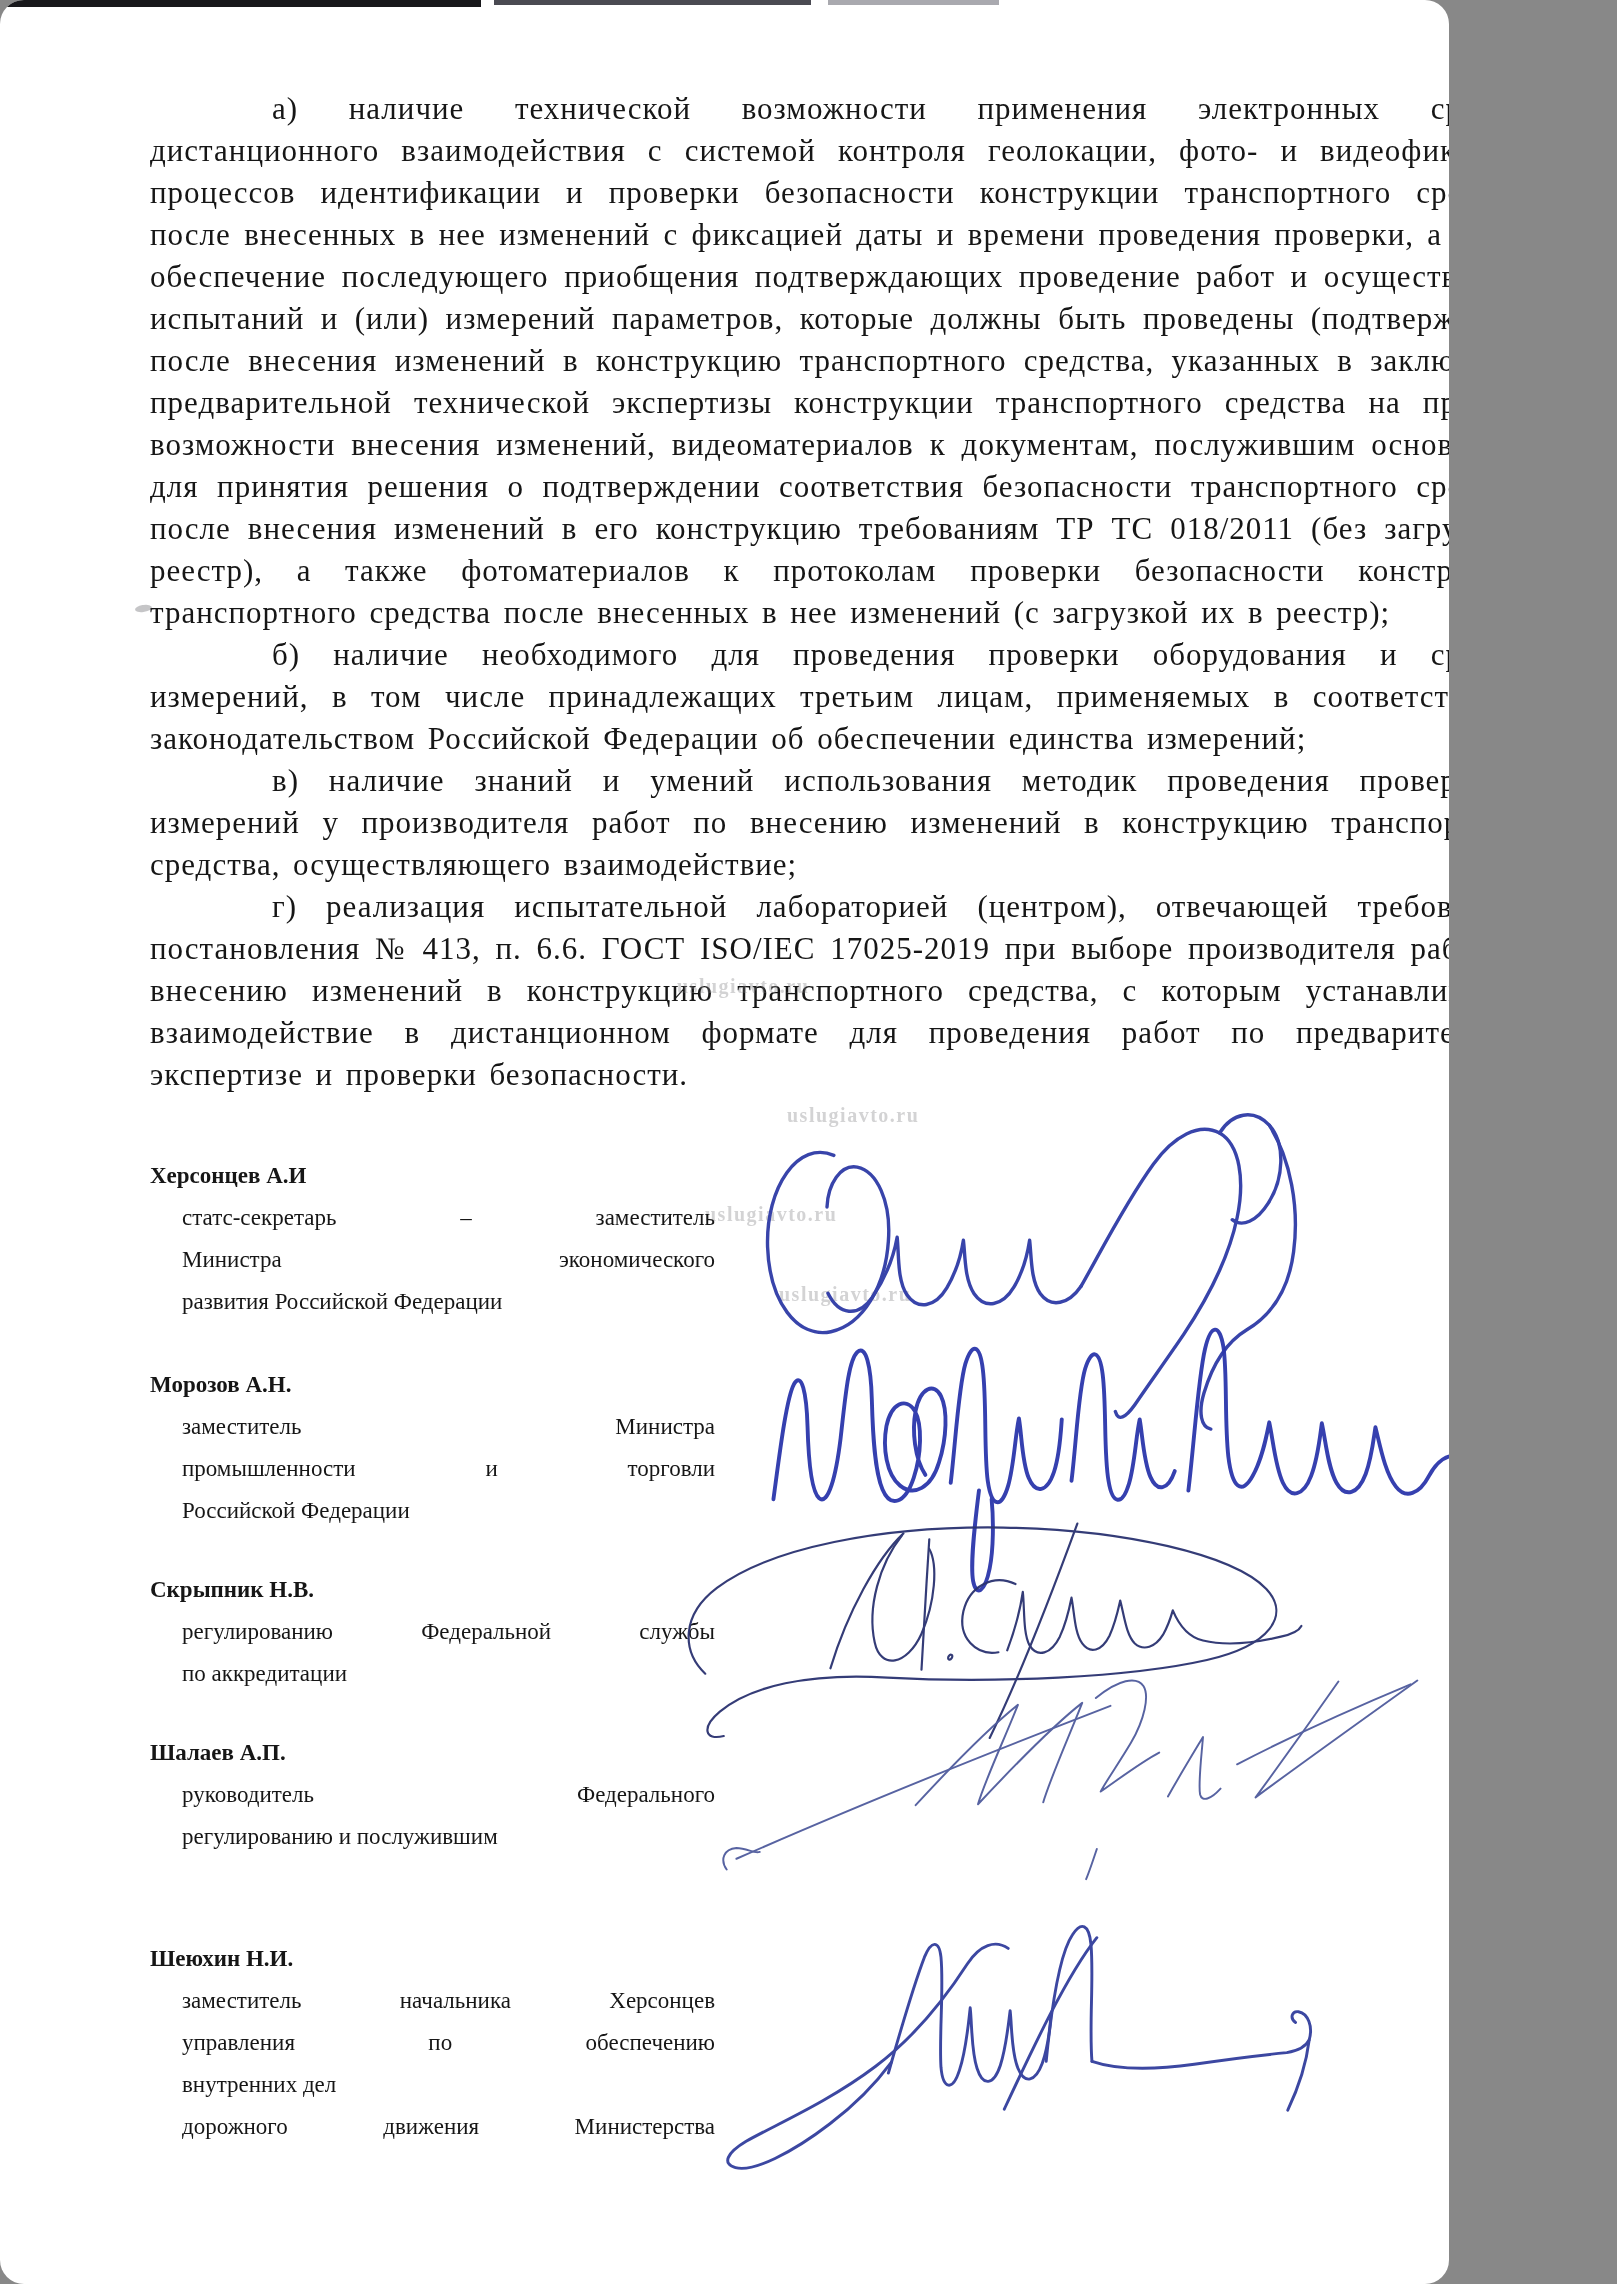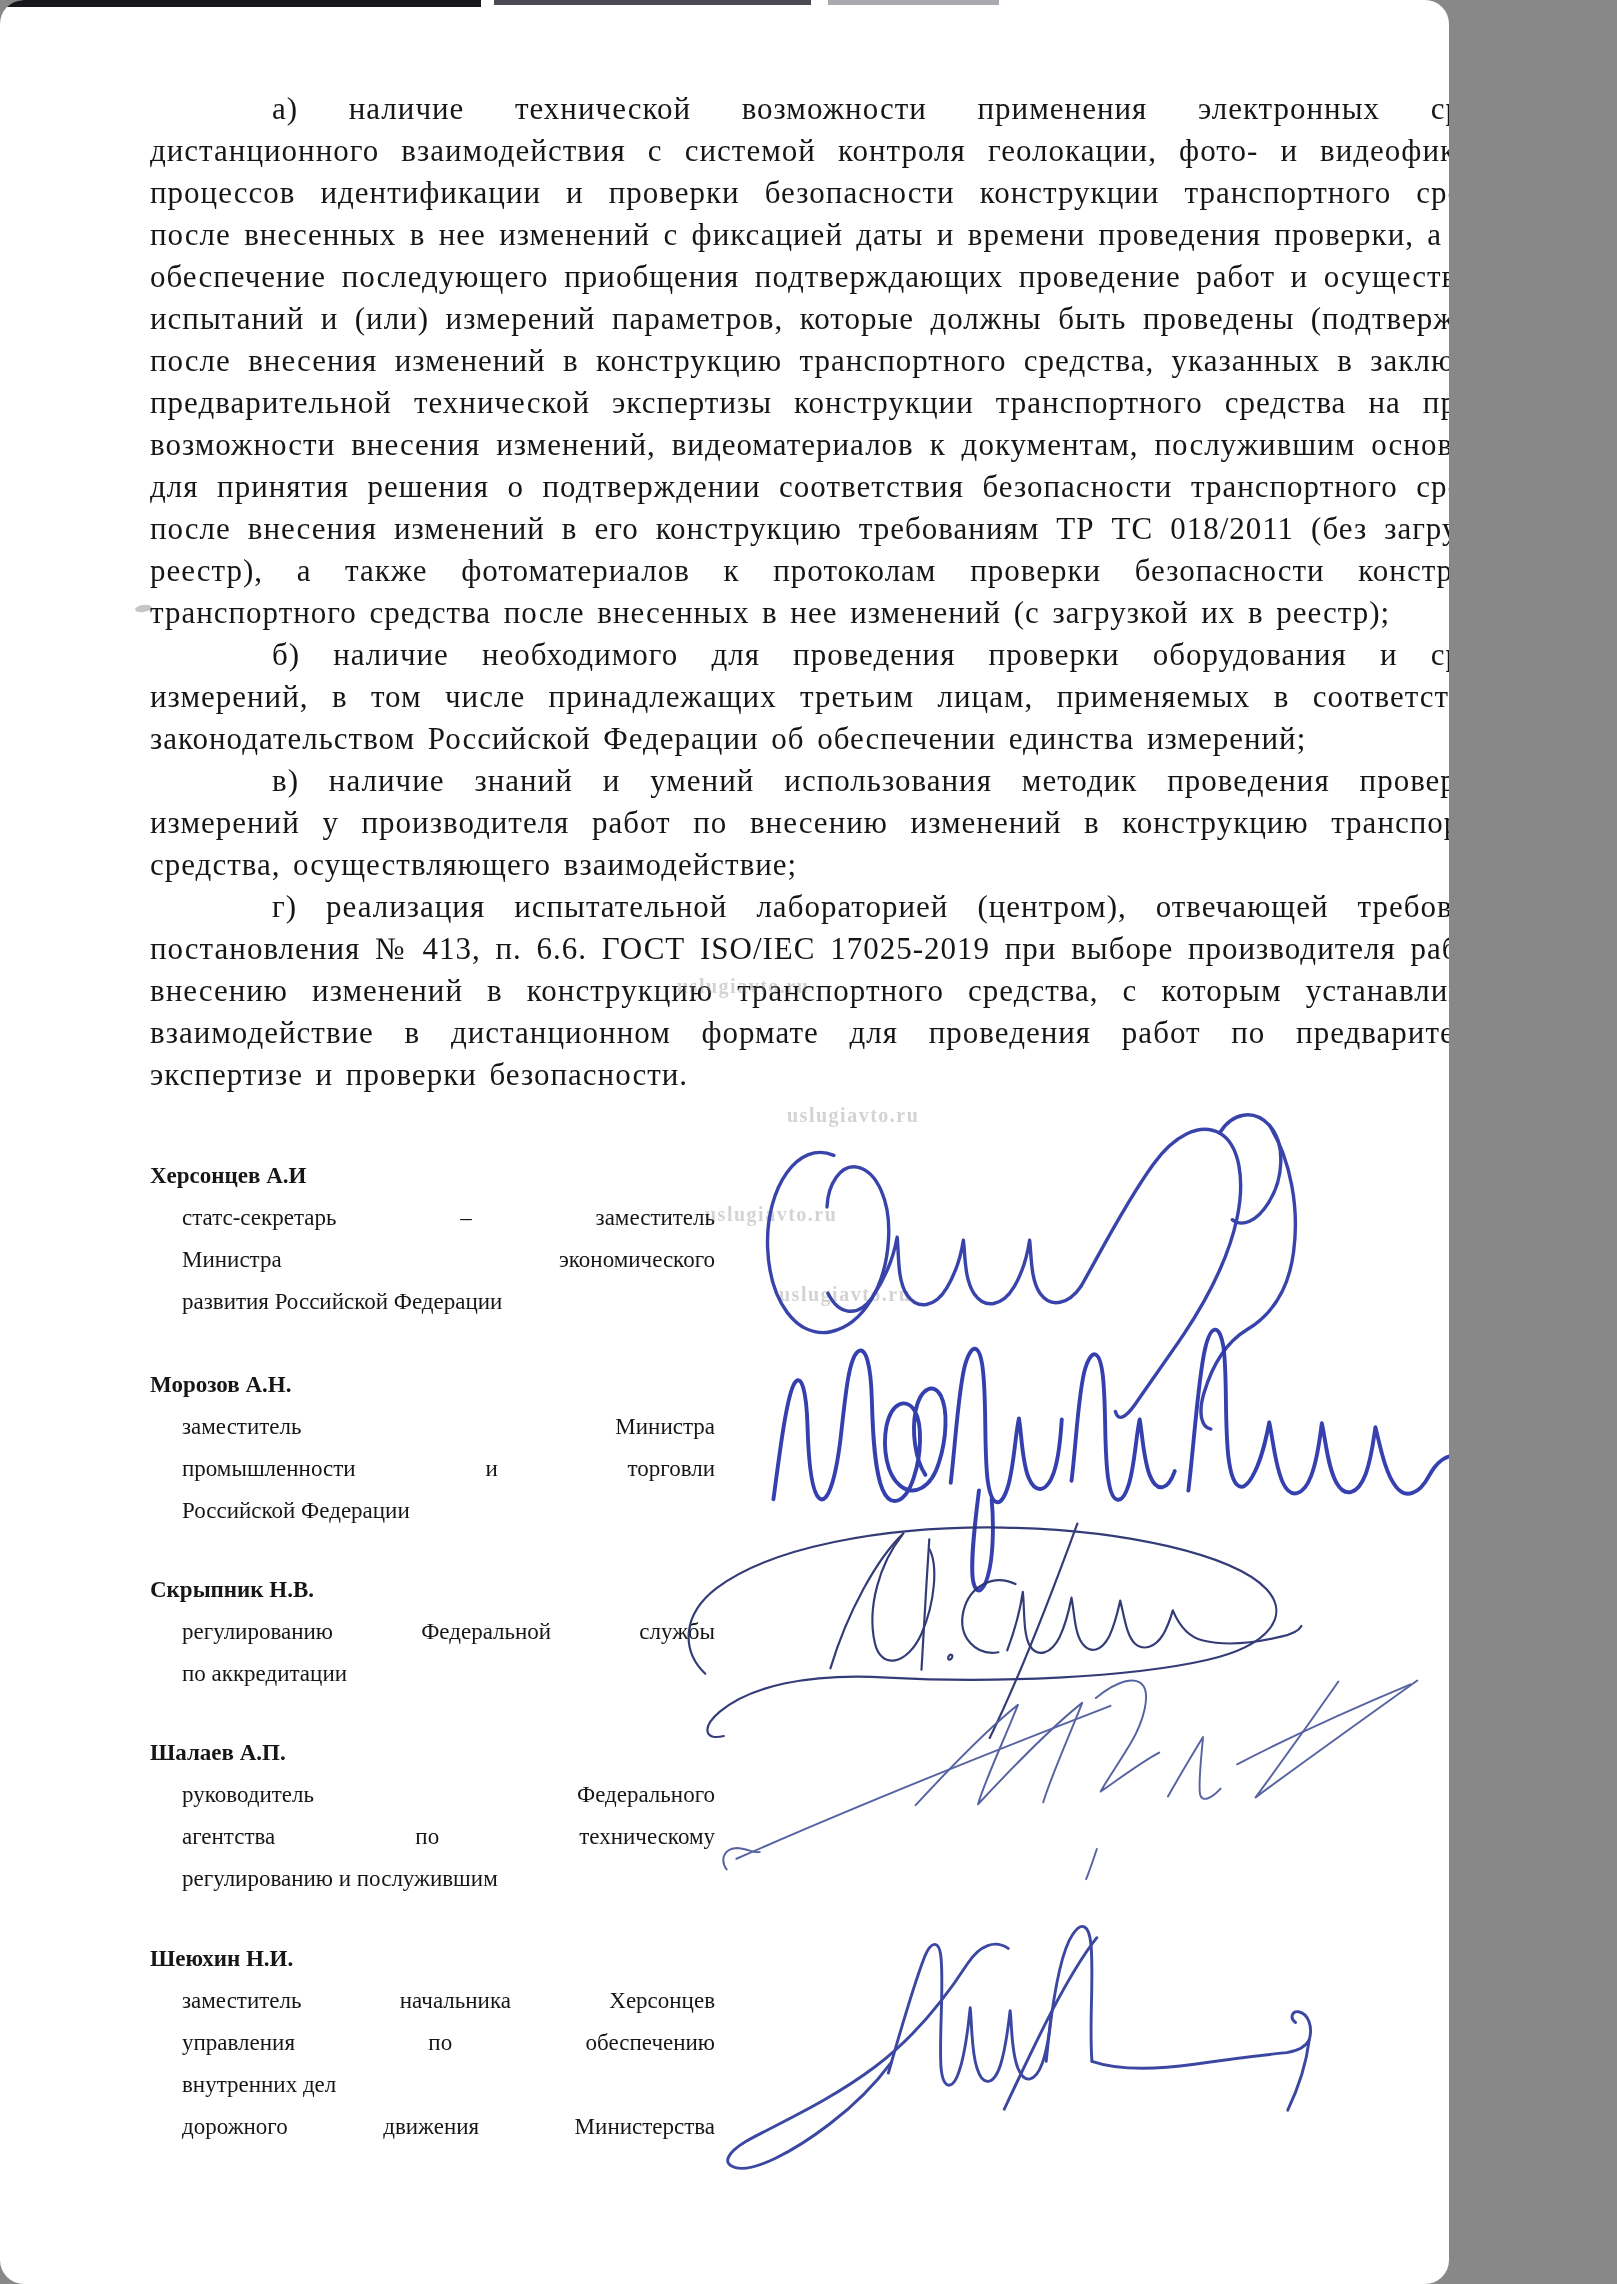--- a/index.html
+++ b/index.html
@@ -105,21 +105,20 @@
 
   <div class="sig-block" style="top:1569px">
     <div class="sig-name">Скрыпник Н.В.</div>
     <div class="sig-line spread">регулированию Федеральной службы</div>
     <div class="sig-line">по аккредитации</div>
   </div>
 
   <div class="sig-block" style="top:1732px">
     <div class="sig-name">Шалаев А.П.</div>
     <div class="sig-line spread">руководитель Федерального</div>
-    <div class="sig-line spread">агентства по техническому</div>
     <div class="sig-line">регулированию и послужившим</div>
   </div>
 
   <div class="sig-block" style="top:1938px">
     <div class="sig-name">Шеюхин Н.И.</div>
     <div class="sig-line spread">заместитель начальника Херсонцев</div>
     <div class="sig-line spread">управления по обеспечению</div>
     <div class="sig-line">внутренних дел</div>
     <div class="sig-line spread">дорожного движения Министерства</div>
   </div>

